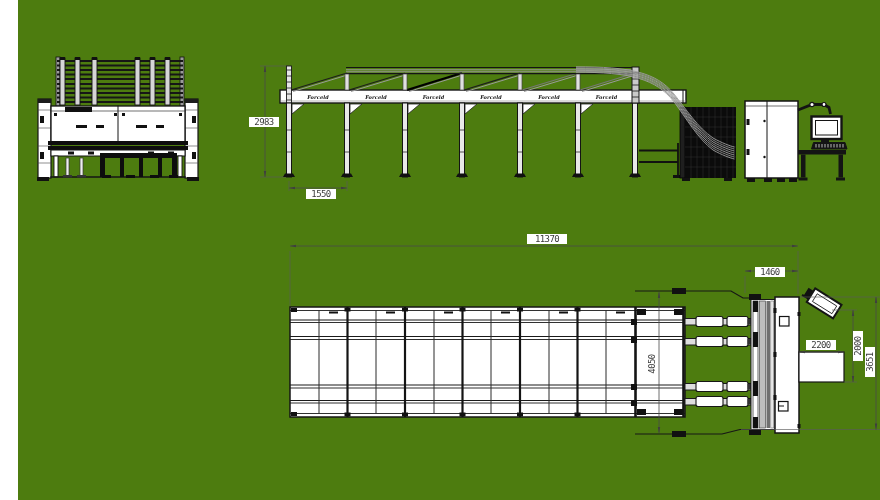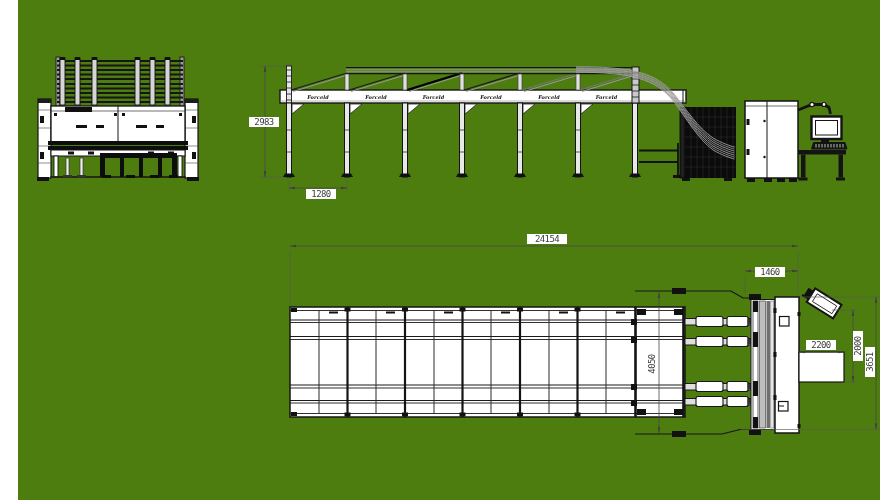--- a/index.html
+++ b/index.html
@@ -505,21 +505,21 @@
 </svg>
 
 <div class="brand-plate" style="left:280px">Forceld</div>
 <div class="brand-plate" style="left:338px">Forceld</div>
 <div class="brand-plate" style="left:395.5px">Forceld</div>
 <div class="brand-plate" style="left:453px">Forceld</div>
 <div class="brand-plate" style="left:511px">Forceld</div>
 <div class="brand-plate" style="left:568.5px">Forceld</div>
 
 <div class="dim-label" style="left:231px;top:117px">2983</div>
-<div class="dim-label" style="left:288px;top:189px">1280</div>
-<div class="dim-label wide" style="left:509px;top:234px">24154</div>
+<div class="dim-label" style="left:288px;top:189px">1550</div>
+<div class="dim-label wide" style="left:509px;top:234px">11370</div>
 <div class="dim-label" style="left:737px;top:267px">1460</div>
 <div class="dim-label vert" style="left:619px;top:359px">4050</div>
 <div class="dim-label" style="left:788px;top:340px">2200</div>
 <div class="dim-label vert" style="left:825px;top:341px">2000</div>
 <div class="dim-label vert" style="left:837px;top:357px">3651</div>
 
 </div>
 
 </body></html>

